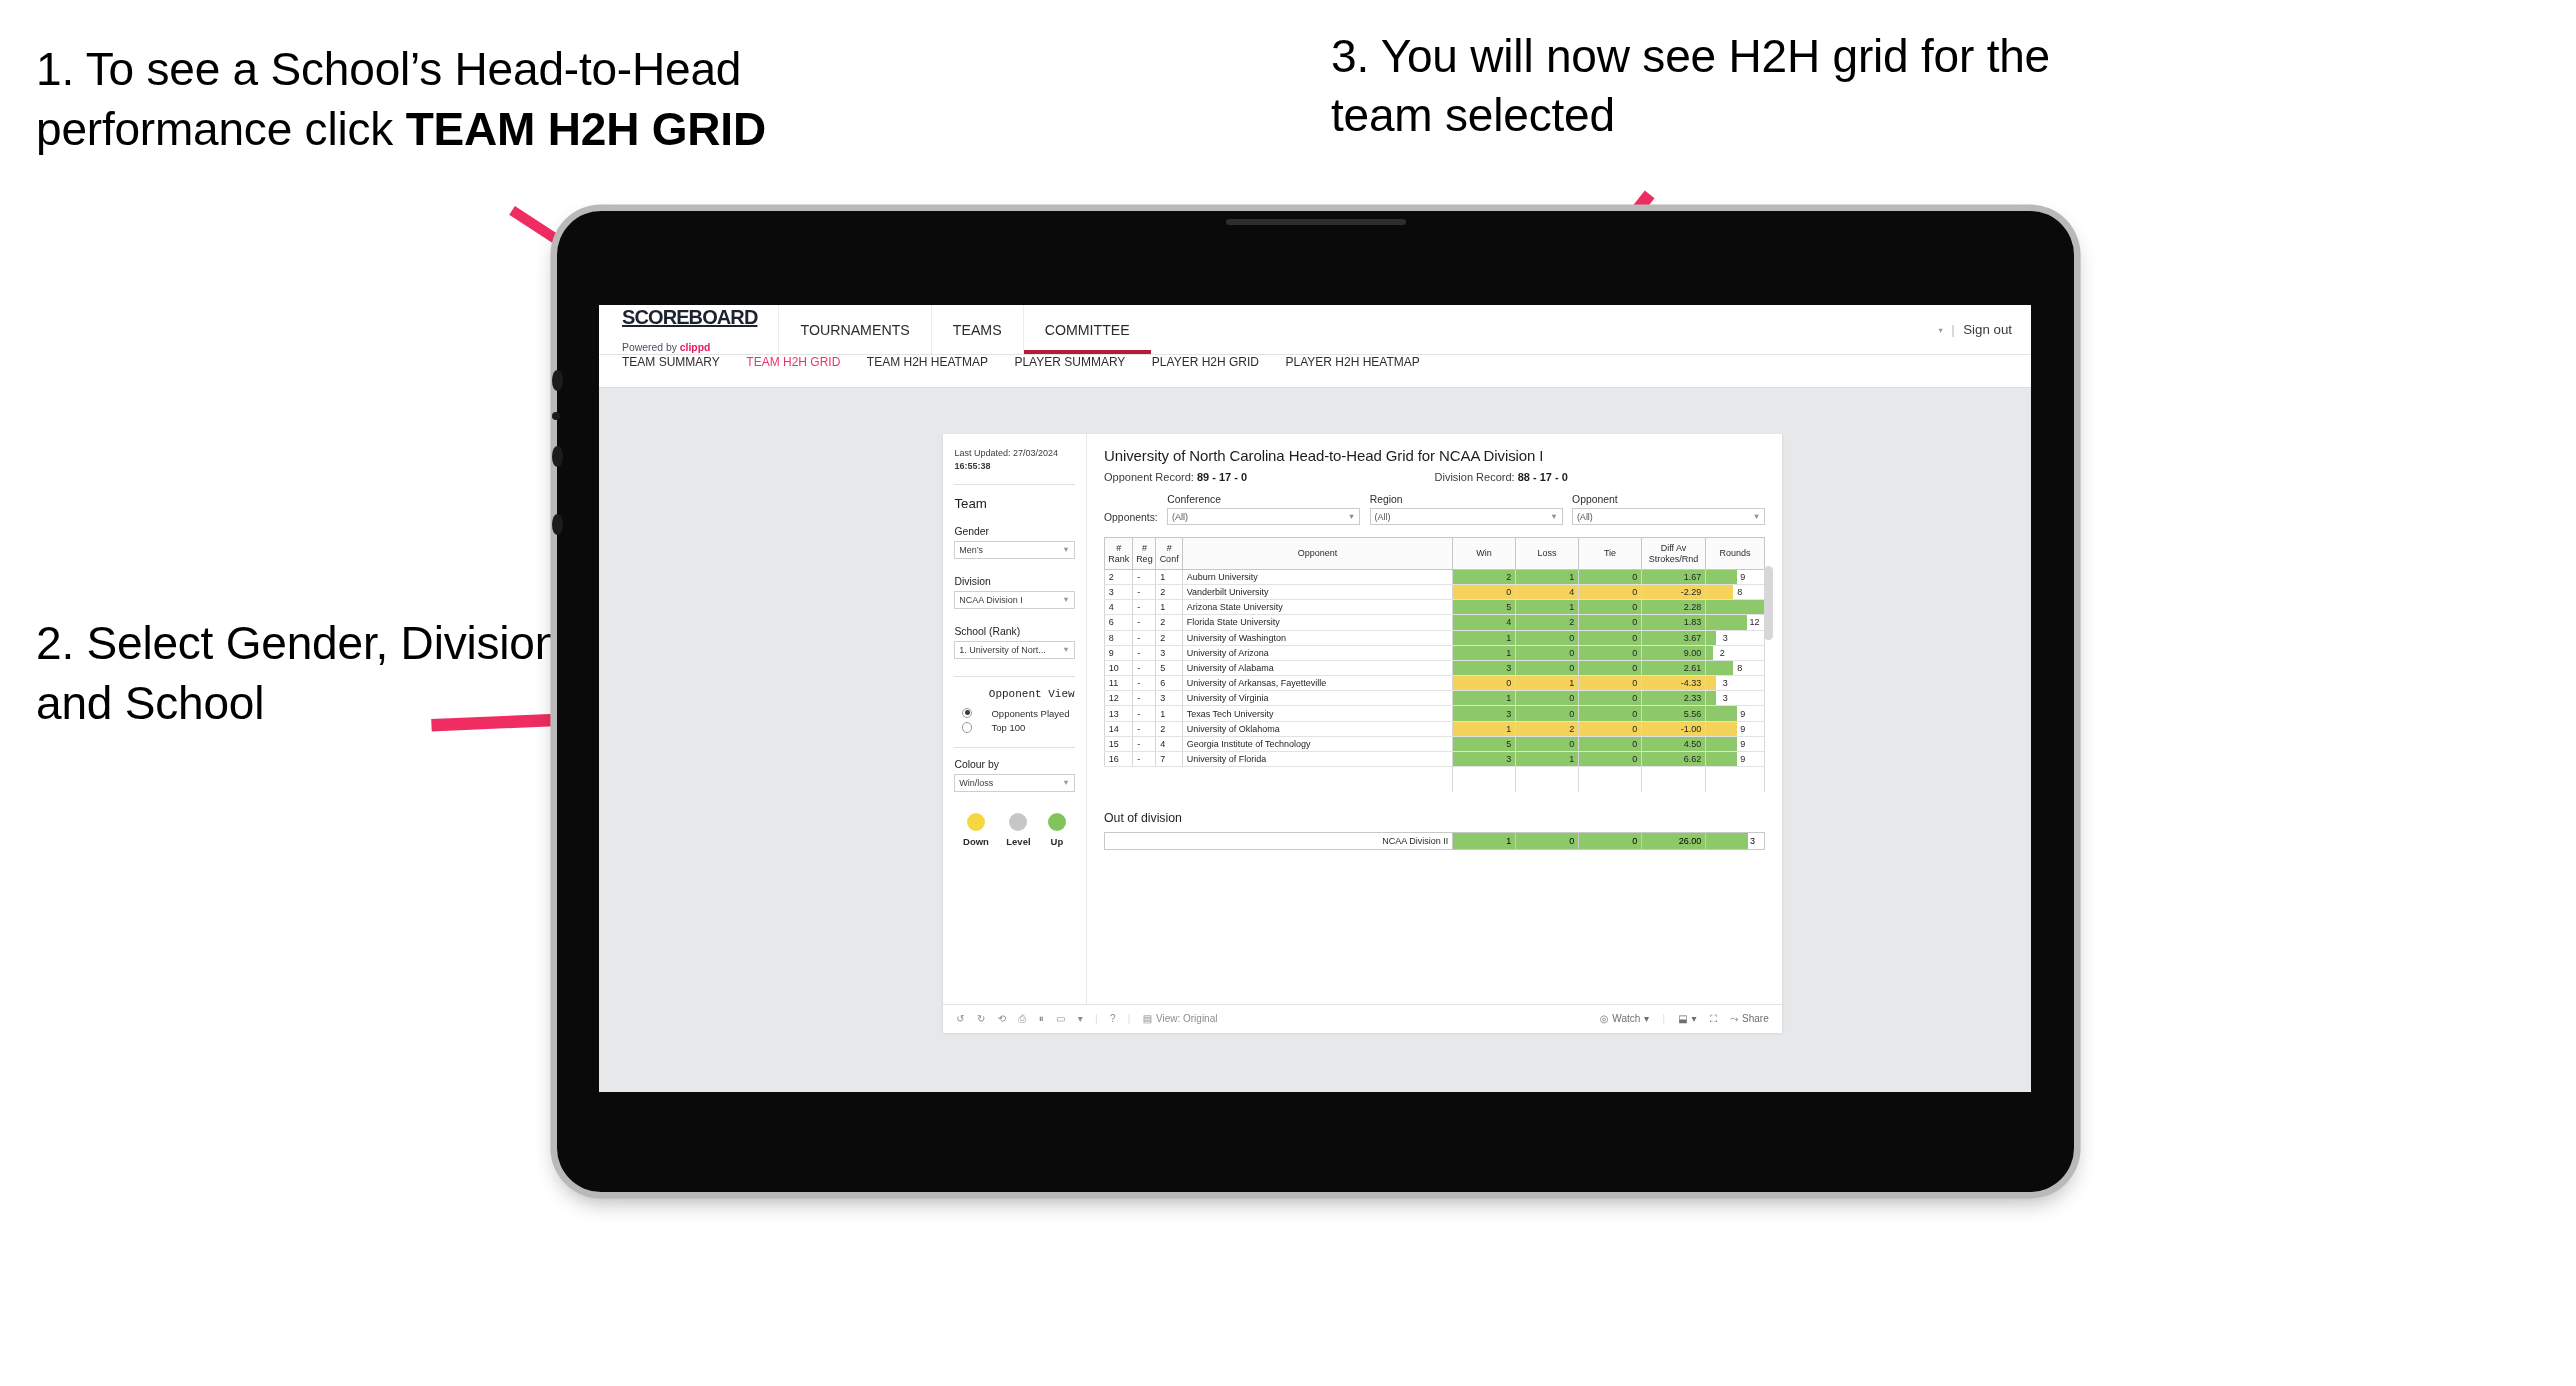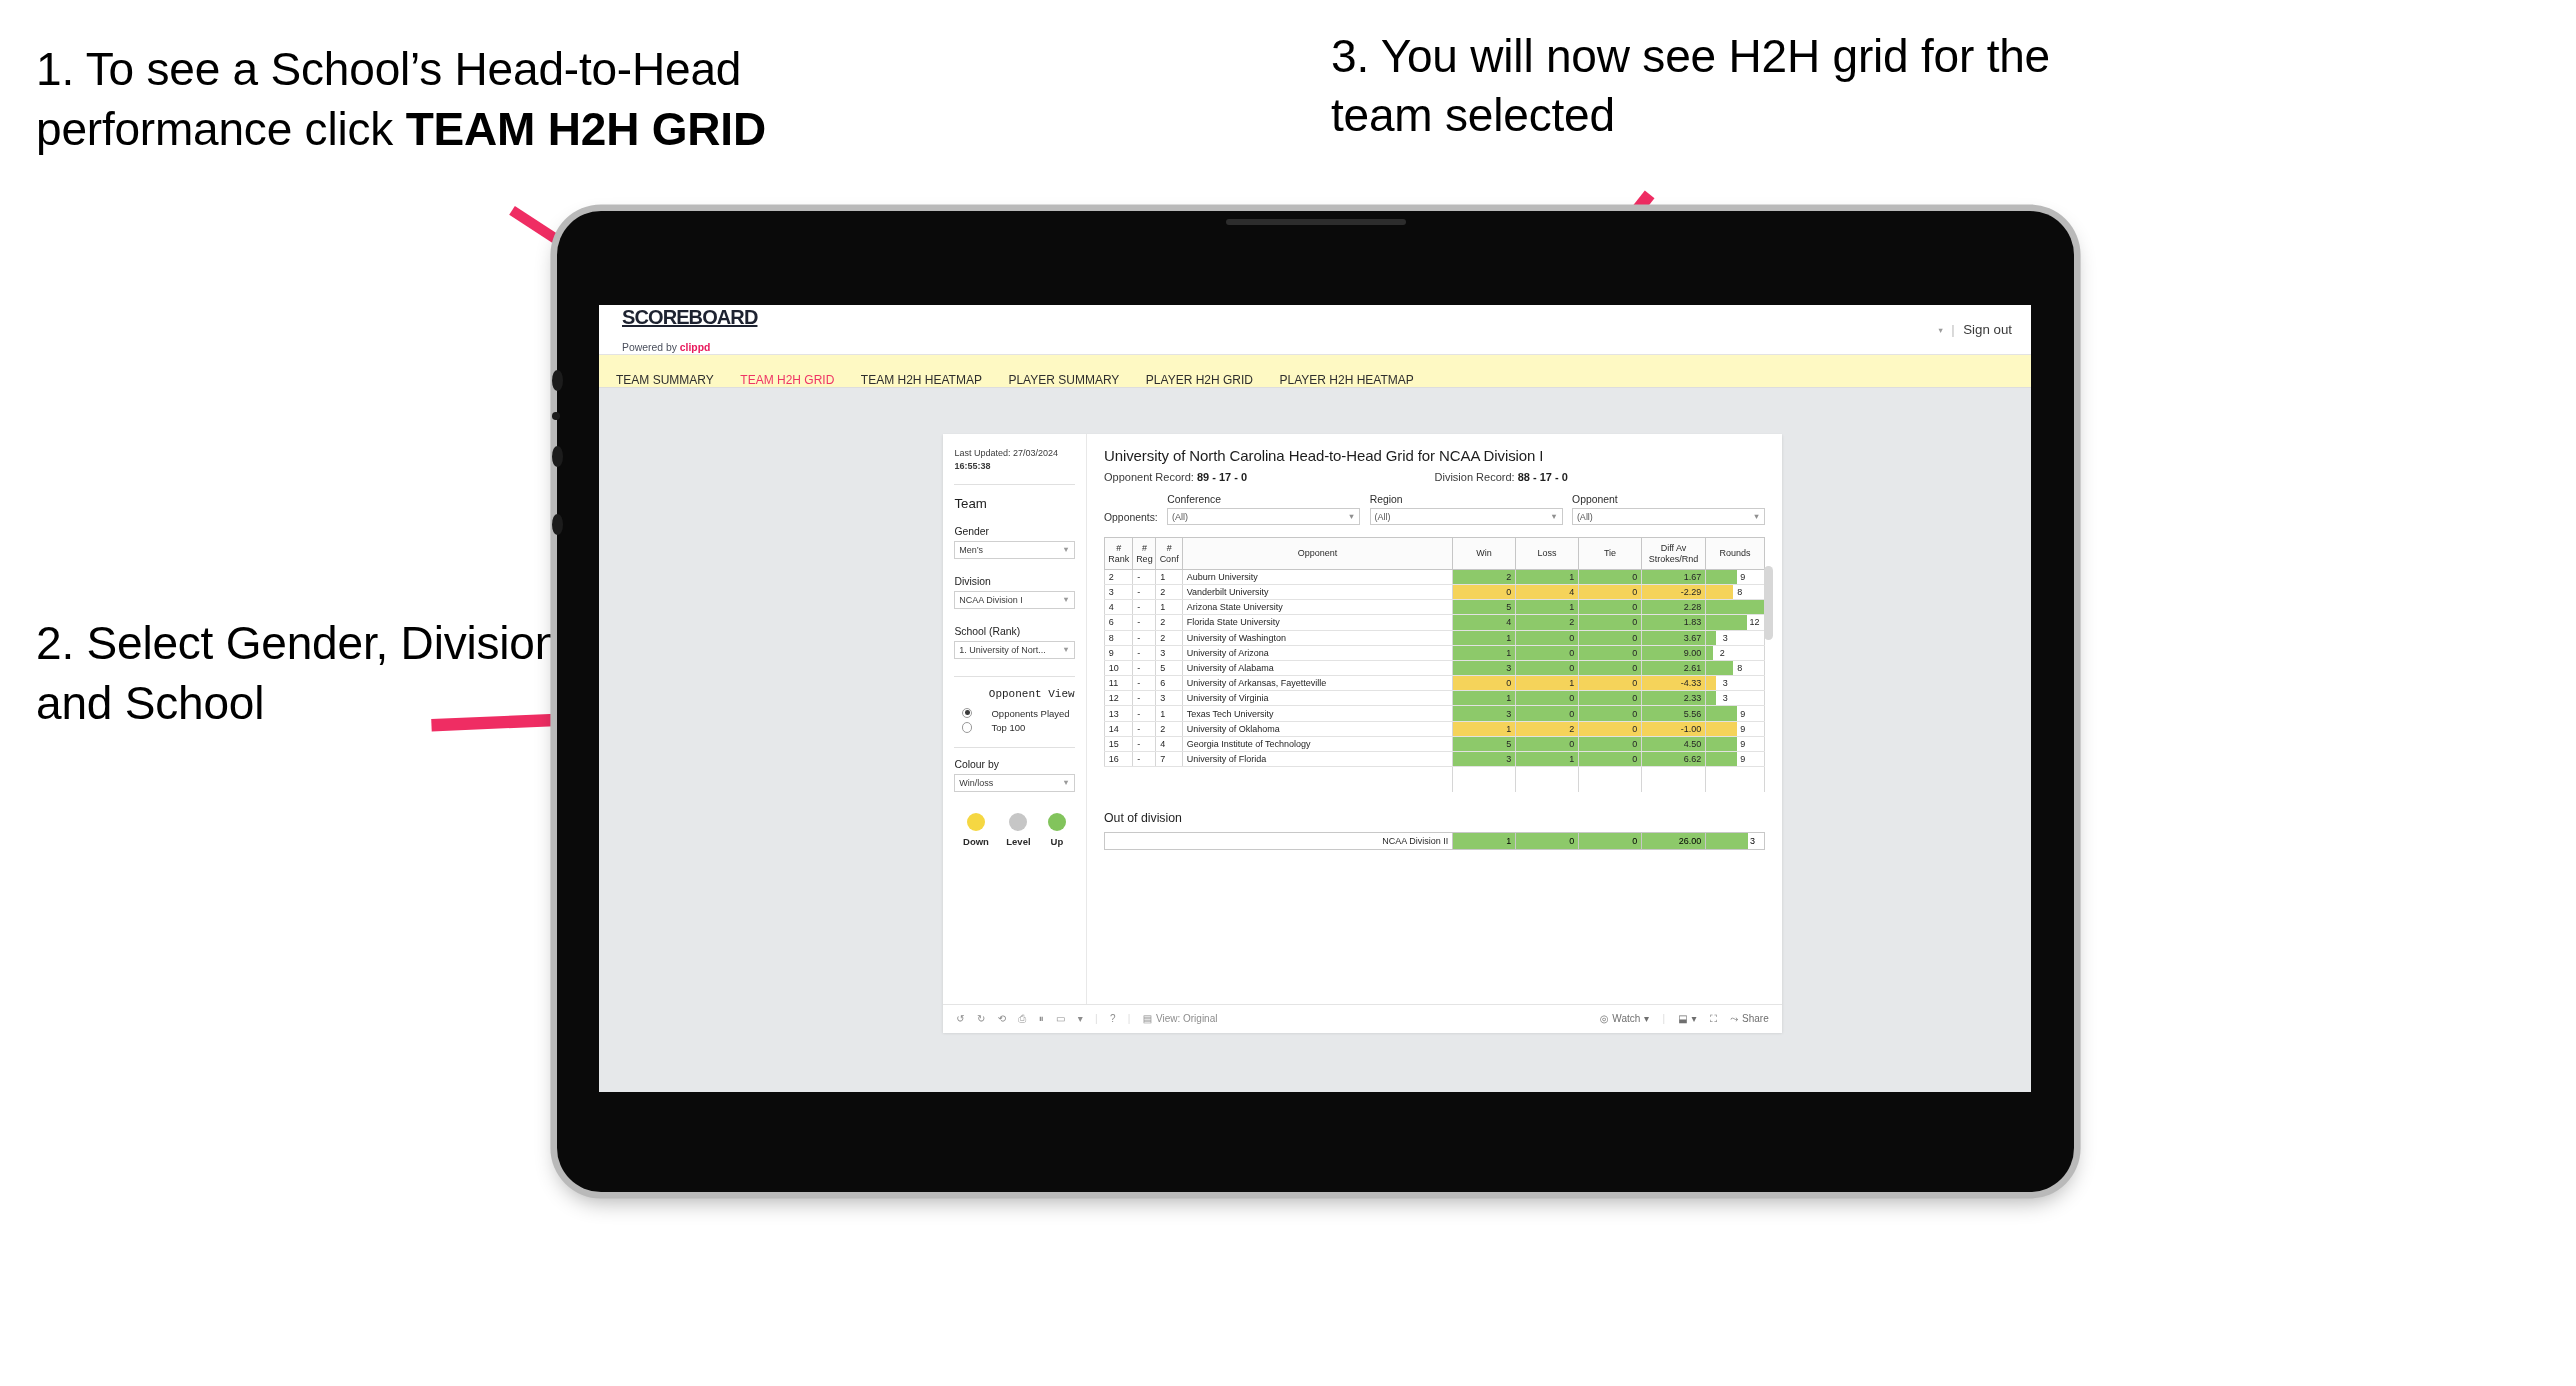--- a/index.html
+++ b/index.html
@@ -80,23 +80,23 @@
   }
   #signout-wrap {
     margin-left: auto; display: flex; align-items: center;
     padding-right: 19px; font-size: 13.3px; color: #3a3a3a; gap: 8.5px;
   }
   #signout-wrap .divider { color: #bdbdbd; }
   .caret-sm { color:#9b9b9b; font-size: 8.5px; }
 
   
   #subnav {
-    height: 32px; background: #fef9c3;
-    display: flex; align-items: flex-end;
-    gap: 26.5px; padding-left: 17px;
+    height: 32px; background: #ffffff;
+    display: flex; align-items: flex-start;
+    gap: 26.5px; padding-left: 23px;
     border-bottom: 0.9px solid #dddddd;
     font-size: 12px; color: #2e2e2e;
   }
   #subnav .tab.active { color: #ee3465; }
 
   
   #workspace { position: relative; height: calc(787px - 49px - 32px); }
   #viz {
     position: absolute;
     left: 300px; top: 46px;
@@ -244,20 +244,25 @@
   <div class="side-dot" style="top:235px;width:10.4px;height:21px;"></div>
   <div class="side-dot" style="top:201px;width:7.6px;height:7.6px;"></div>
   <div class="side-dot" style="top:303px;width:10.4px;height:21px;"></div>
 
   <div id="screen">
 
     <div id="appbar">
       <div id="logo-block">
         <div id="logo-word">SCOREBOARD</div>
         <div id="logo-sub"><span>Powered by </span><span class="brand">clippd</span></div>
+      </div>
+      <div class="topnav">
+        <div class="topnav-item">TOURNAMENTS</div>
+        <div class="topnav-item">TEAMS</div>
+        <div class="topnav-item active">COMMITTEE</div>
       </div>
       <div id="signout-wrap">
         <span class="caret-sm">▾</span>
         <span class="divider">|</span>
         <span>Sign out</span>
       </div>
     </div>
 
     <div id="subnav">
       <span class="tab">TEAM SUMMARY</span>

